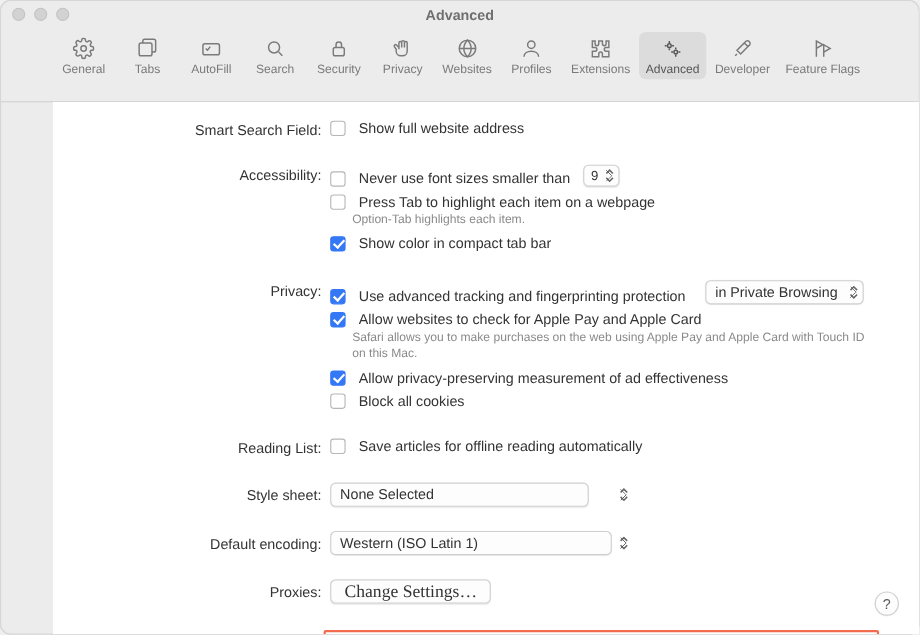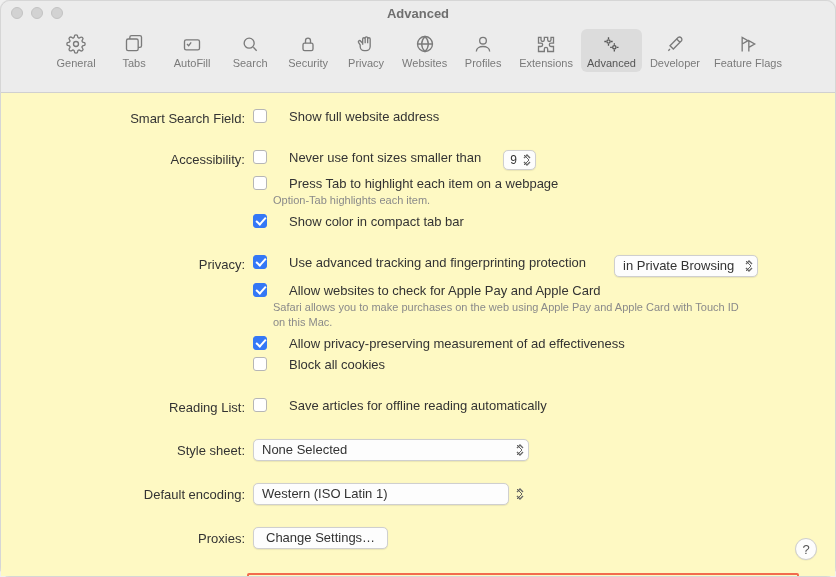--- a/index.html
+++ b/index.html
@@ -77,24 +77,25 @@
   }
   .tb-item.active {
     background: #dcdcdc;
     color: #555;
   }
   .tb-item.active .ic { color: #555; }
   .tb-item svg { stroke: currentColor; }
 
   .content {
     flex: 1;
-    background: #fef9c3;
+    background: #ffffff;
     padding: 16px 36px 12px 20px;
     overflow: auto;
     position: relative;
+    margin-left: 47px;
   }
   .row {
     display: flex;
     align-items: flex-start;
     margin-bottom: 4px;
   }
   .row + .section-gap { height: 16px; }
   .label-col {
     width: 232px;
     text-align: right;
@@ -102,23 +103,23 @@
     padding-top: 2px;
     color: #333;
   }
   .ctrl-col {
     flex: 1;
     display: flex;
     flex-direction: column;
   }
   .line {
     display: flex;
-    align-items: flex-start;
+    align-items: flex-end;
     margin-bottom: 6px;
-    gap: 22px;
+    gap: 12px;
   }
   .line input[type=checkbox] {
     width: 14px; height: 14px;
     appearance: none;
     border: 1px solid #b6b6b6;
     border-radius: 3px;
     background: #fff;
     margin: 0;
     position: relative;
     flex-shrink: 0;
@@ -186,24 +187,25 @@
     font-size: 12px;
     height: 20px;
     padding: 1px 18px 1px 6px;
   }
   .mac-button {
     appearance: none;
     background: #fdfdfd;
     border: 1px solid #cfcfcf;
     border-radius: 5px;
     padding: 2px 12px;
-    font-size: 13px;
+    font-size: 16px;
     color: #333;
     box-shadow: 0 0.5px 1px rgba(0,0,0,0.08);
     height: 22px;
+    font-family: Liberation Serif, serif;
   }
   .highlight-box {
     border: 2.5px solid #f26b4e;
     border-radius: 2px;
     padding: 8px 10px 6px 6px;
     display: inline-flex;
     align-items: center;
     margin-top: 6px;
     margin-left: -6px;
   }
@@ -425,21 +427,21 @@
         </div>
       </div>
     </div>
     <div class="section-gap"></div>
 
     <div class="row">
       <div class="label-col" style="padding-top:4px">Style sheet:</div>
       <div class="ctrl-col">
         <div class="line">
           <span class="select-wrap" style="width:276px;">
-            <select class="mac-select" style="width:276px;">
+            <select class="mac-select" style="width:235px;">
               <option>None Selected</option>
             </select>
             <svg class="updown" width="8" height="12" viewBox="0 0 8 12">
                 <path d="M1 4l3-3 3 3M1 8l3 3 3-3" fill="none" stroke="#666" stroke-width="1.4"></path>
               </svg>
           </span>
         </div>
       </div>
     </div>
     <div style="height:12px"></div>

